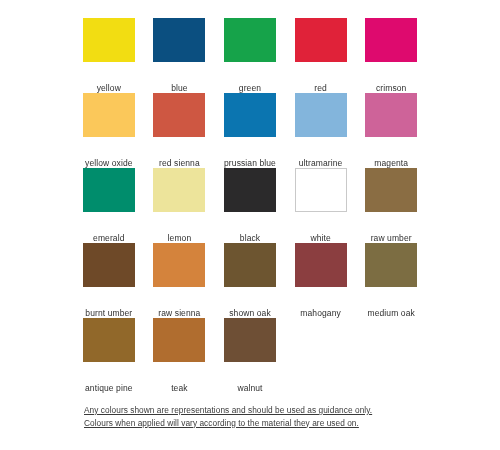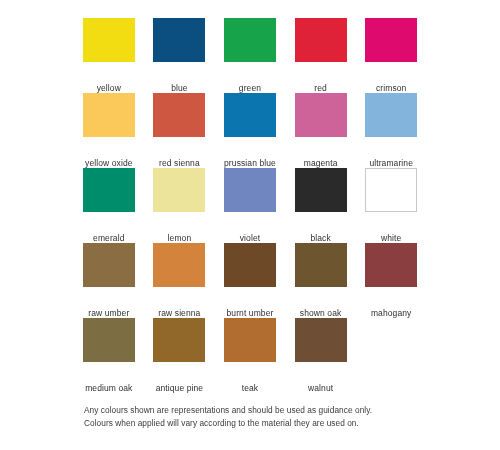--- a/index.html
+++ b/index.html
@@ -61,20 +61,21 @@
     top: 404px;
     width: 350px;
     font-size: 8.3px;
     line-height: 12.5px;
     color: #3a3a3a;
     letter-spacing: 0.05px;
   }
   .footnote-line {
     display: block;
     white-space: nowrap;
+    text-decoration: underline;
   }
 </style>
 </head>
 <body>
 
 <div id="chart-root">
 
   <div class="swatch-grid">
       <div class="swatch-cell">
         <span class="swatch-chip" style="background-color: rgb(242, 221, 18);"></span>
@@ -102,58 +103,54 @@
       </div>
       <div class="swatch-cell">
         <span class="swatch-chip" style="background-color: rgb(206, 87, 66);"></span>
         <span class="swatch-label">red sienna</span>
       </div>
       <div class="swatch-cell">
         <span class="swatch-chip" style="background-color: rgb(11, 117, 176);"></span>
         <span class="swatch-label">prussian blue</span>
       </div>
       <div class="swatch-cell">
+        <span class="swatch-chip" style="background-color: rgb(131, 181, 220);"></span>
+        <span class="swatch-label">ultramarine</span>
+      </div>
+      <div class="swatch-cell">
         <span class="swatch-chip" style="background-color: rgb(206, 99, 153);"></span>
         <span class="swatch-label">magenta</span>
-      </div>
-      <div class="swatch-cell">
-        <span class="swatch-chip" style="background-color: rgb(131, 181, 220);"></span>
-        <span class="swatch-label">ultramarine</span>
       </div>
       <div class="swatch-cell">
         <span class="swatch-chip" style="background-color: rgb(0, 141, 108);"></span>
         <span class="swatch-label">emerald</span>
       </div>
       <div class="swatch-cell">
         <span class="swatch-chip" style="background-color: rgb(237, 228, 155);"></span>
         <span class="swatch-label">lemon</span>
-      </div>
-      <div class="swatch-cell">
-        <span class="swatch-chip" style="background-color: rgb(111, 134, 192);"></span>
-        <span class="swatch-label">violet</span>
       </div>
       <div class="swatch-cell">
         <span class="swatch-chip" style="background-color: rgb(43, 42, 43);"></span>
         <span class="swatch-label">black</span>
       </div>
       <div class="swatch-cell">
         <span class="swatch-chip bordered" style="background-color: rgb(255, 255, 255);"></span>
         <span class="swatch-label">white</span>
       </div>
       <div class="swatch-cell">
         <span class="swatch-chip" style="background-color: rgb(138, 109, 67);"></span>
         <span class="swatch-label">raw umber</span>
       </div>
       <div class="swatch-cell">
+        <span class="swatch-chip" style="background-color: rgb(110, 73, 40);"></span>
+        <span class="swatch-label">burnt umber</span>
+      </div>
+      <div class="swatch-cell">
         <span class="swatch-chip" style="background-color: rgb(212, 131, 60);"></span>
         <span class="swatch-label">raw sienna</span>
-      </div>
-      <div class="swatch-cell">
-        <span class="swatch-chip" style="background-color: rgb(110, 73, 40);"></span>
-        <span class="swatch-label">burnt umber</span>
       </div>
       <div class="swatch-cell">
         <span class="swatch-chip" style="background-color: rgb(109, 85, 48);"></span>
         <span class="swatch-label">shown oak</span>
       </div>
       <div class="swatch-cell">
         <span class="swatch-chip" style="background-color: rgb(139, 62, 64);"></span>
         <span class="swatch-label">mahogany</span>
       </div>
       <div class="swatch-cell">

